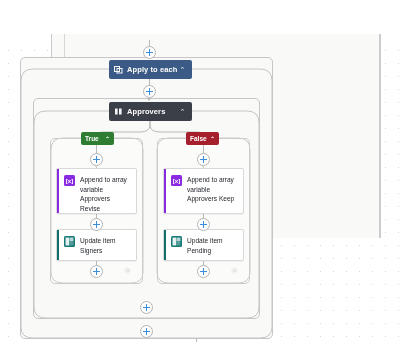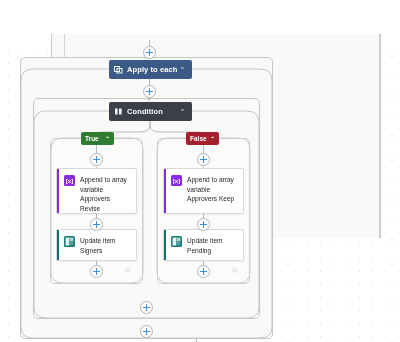--- a/index.html
+++ b/index.html
@@ -333,21 +333,21 @@
     <span class="nh-chevron">⌃</span>
   </div>
 
   <div class="node-header" id="node-condition">
     <span class="nh-icon">
       <svg width="9" height="9" viewBox="0 0 9 9">
         <rect x="1" y="1.5" width="2.6" height="6" fill="#ffffff"></rect>
         <rect x="5" y="1.5" width="2.6" height="6" fill="#ffffff"></rect>
       </svg>
     </span>
-    <span class="nh-title">Condition</span>
+    <span class="nh-title">Approvers</span>
     <span class="nh-chevron">⌃</span>
   </div>
 
   <div class="branch-pill" id="pill-true">
     <span class="bp-label">True</span>
     <span class="bp-chevron">⌃</span>
   </div>
   <div class="branch-pill" id="pill-false">
     <span class="bp-label">False</span>
     <span class="bp-chevron">⌃</span>

